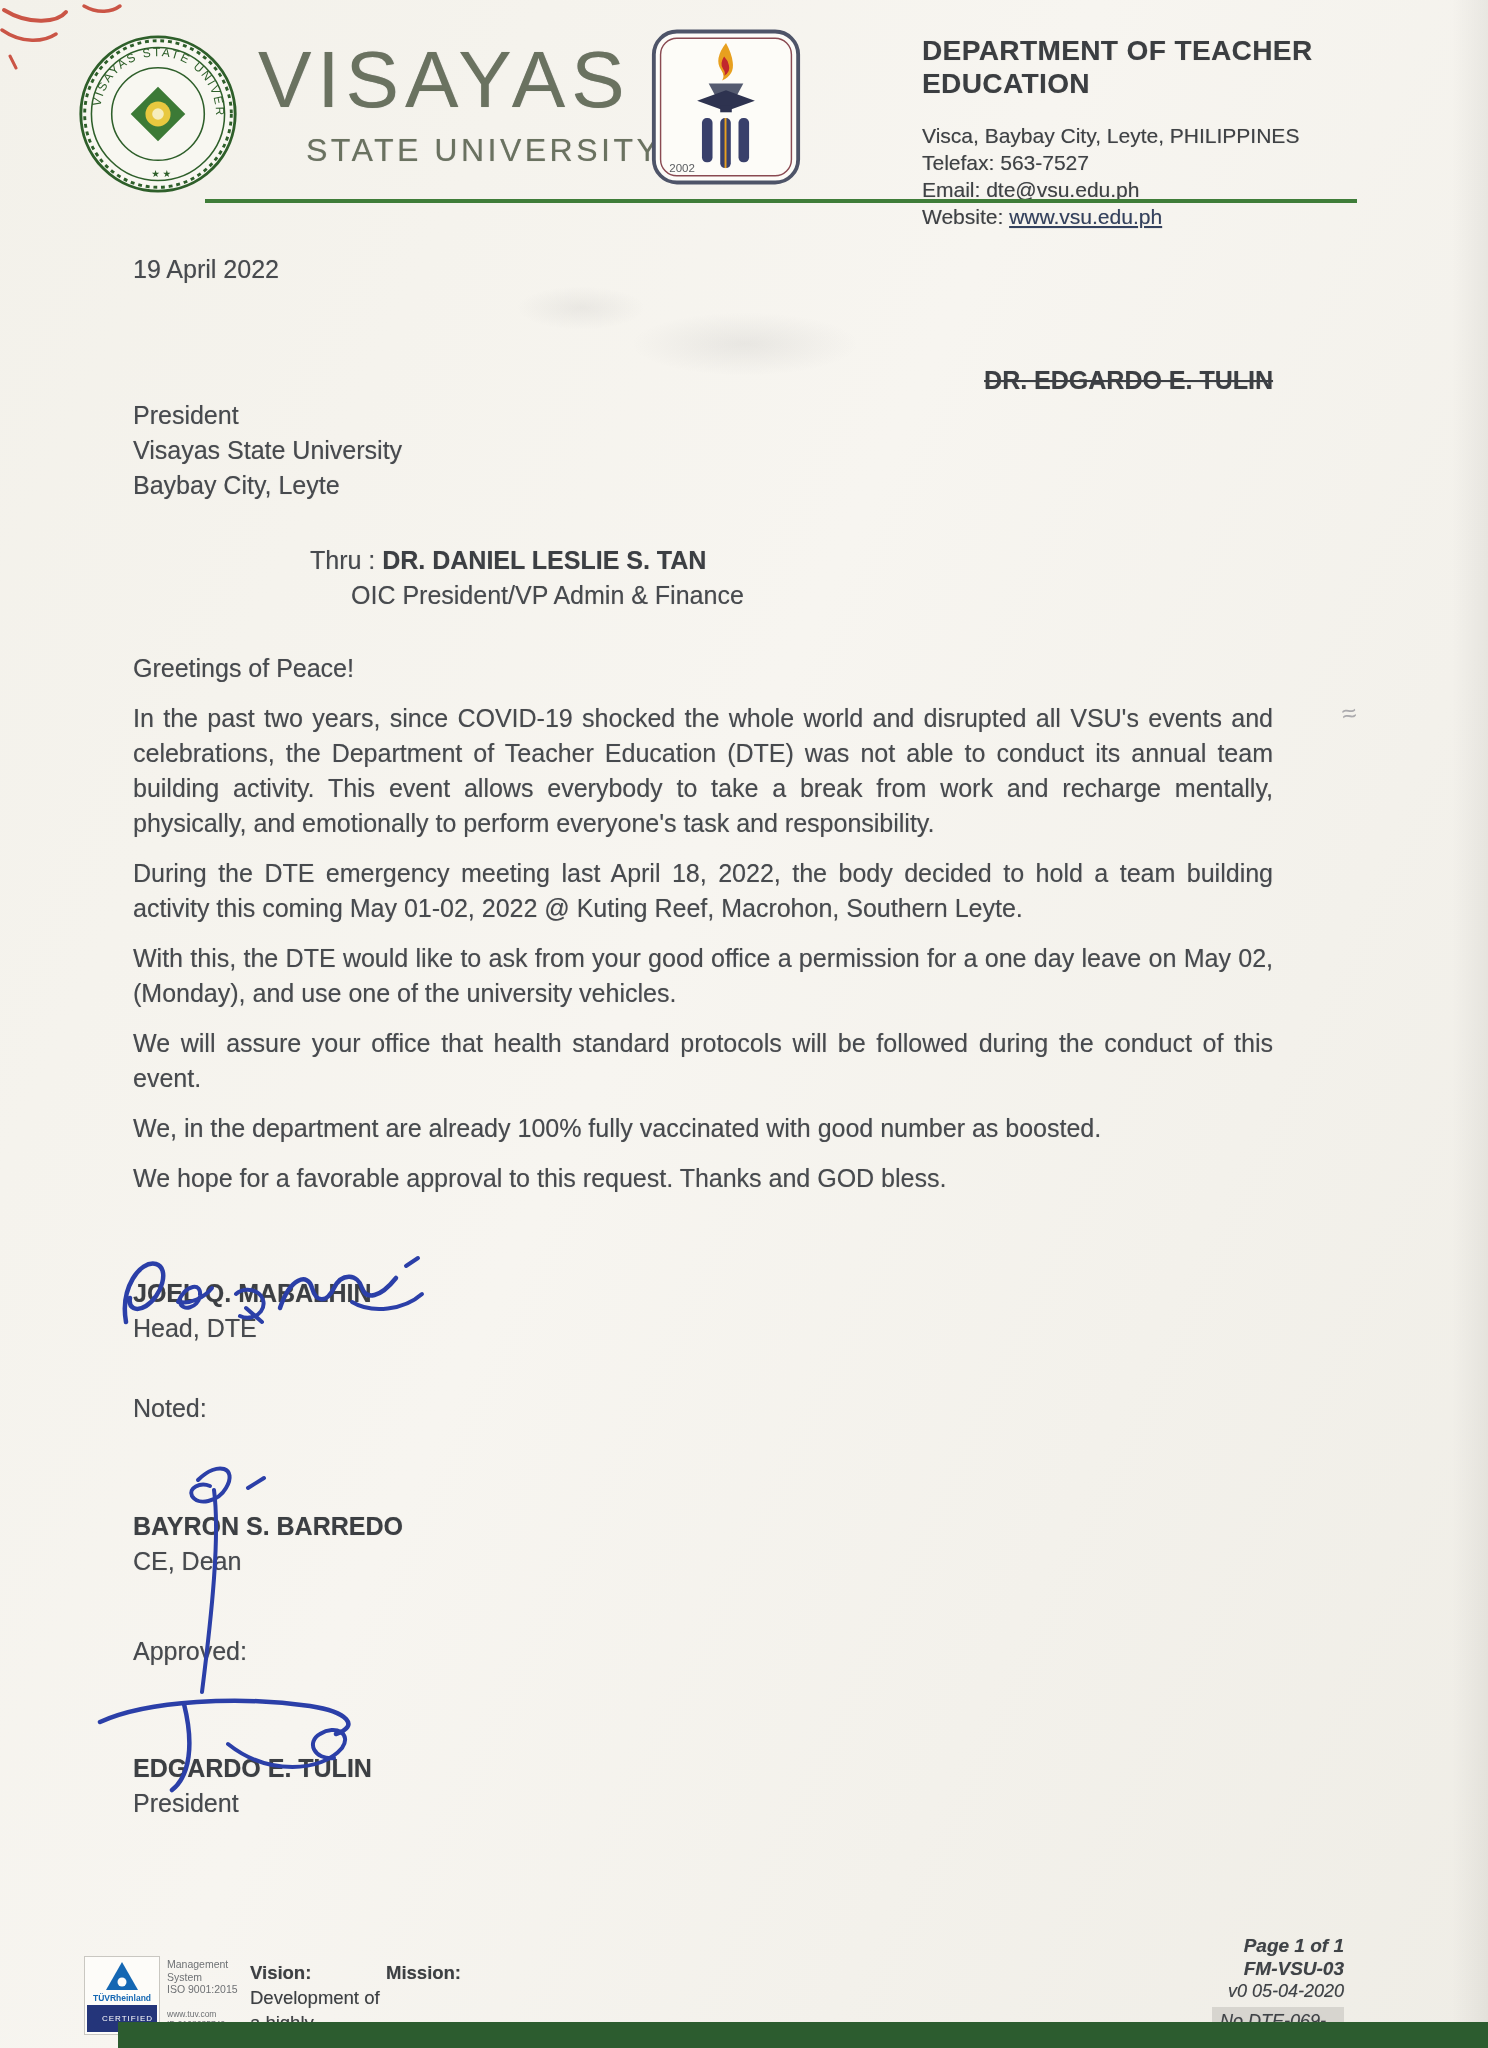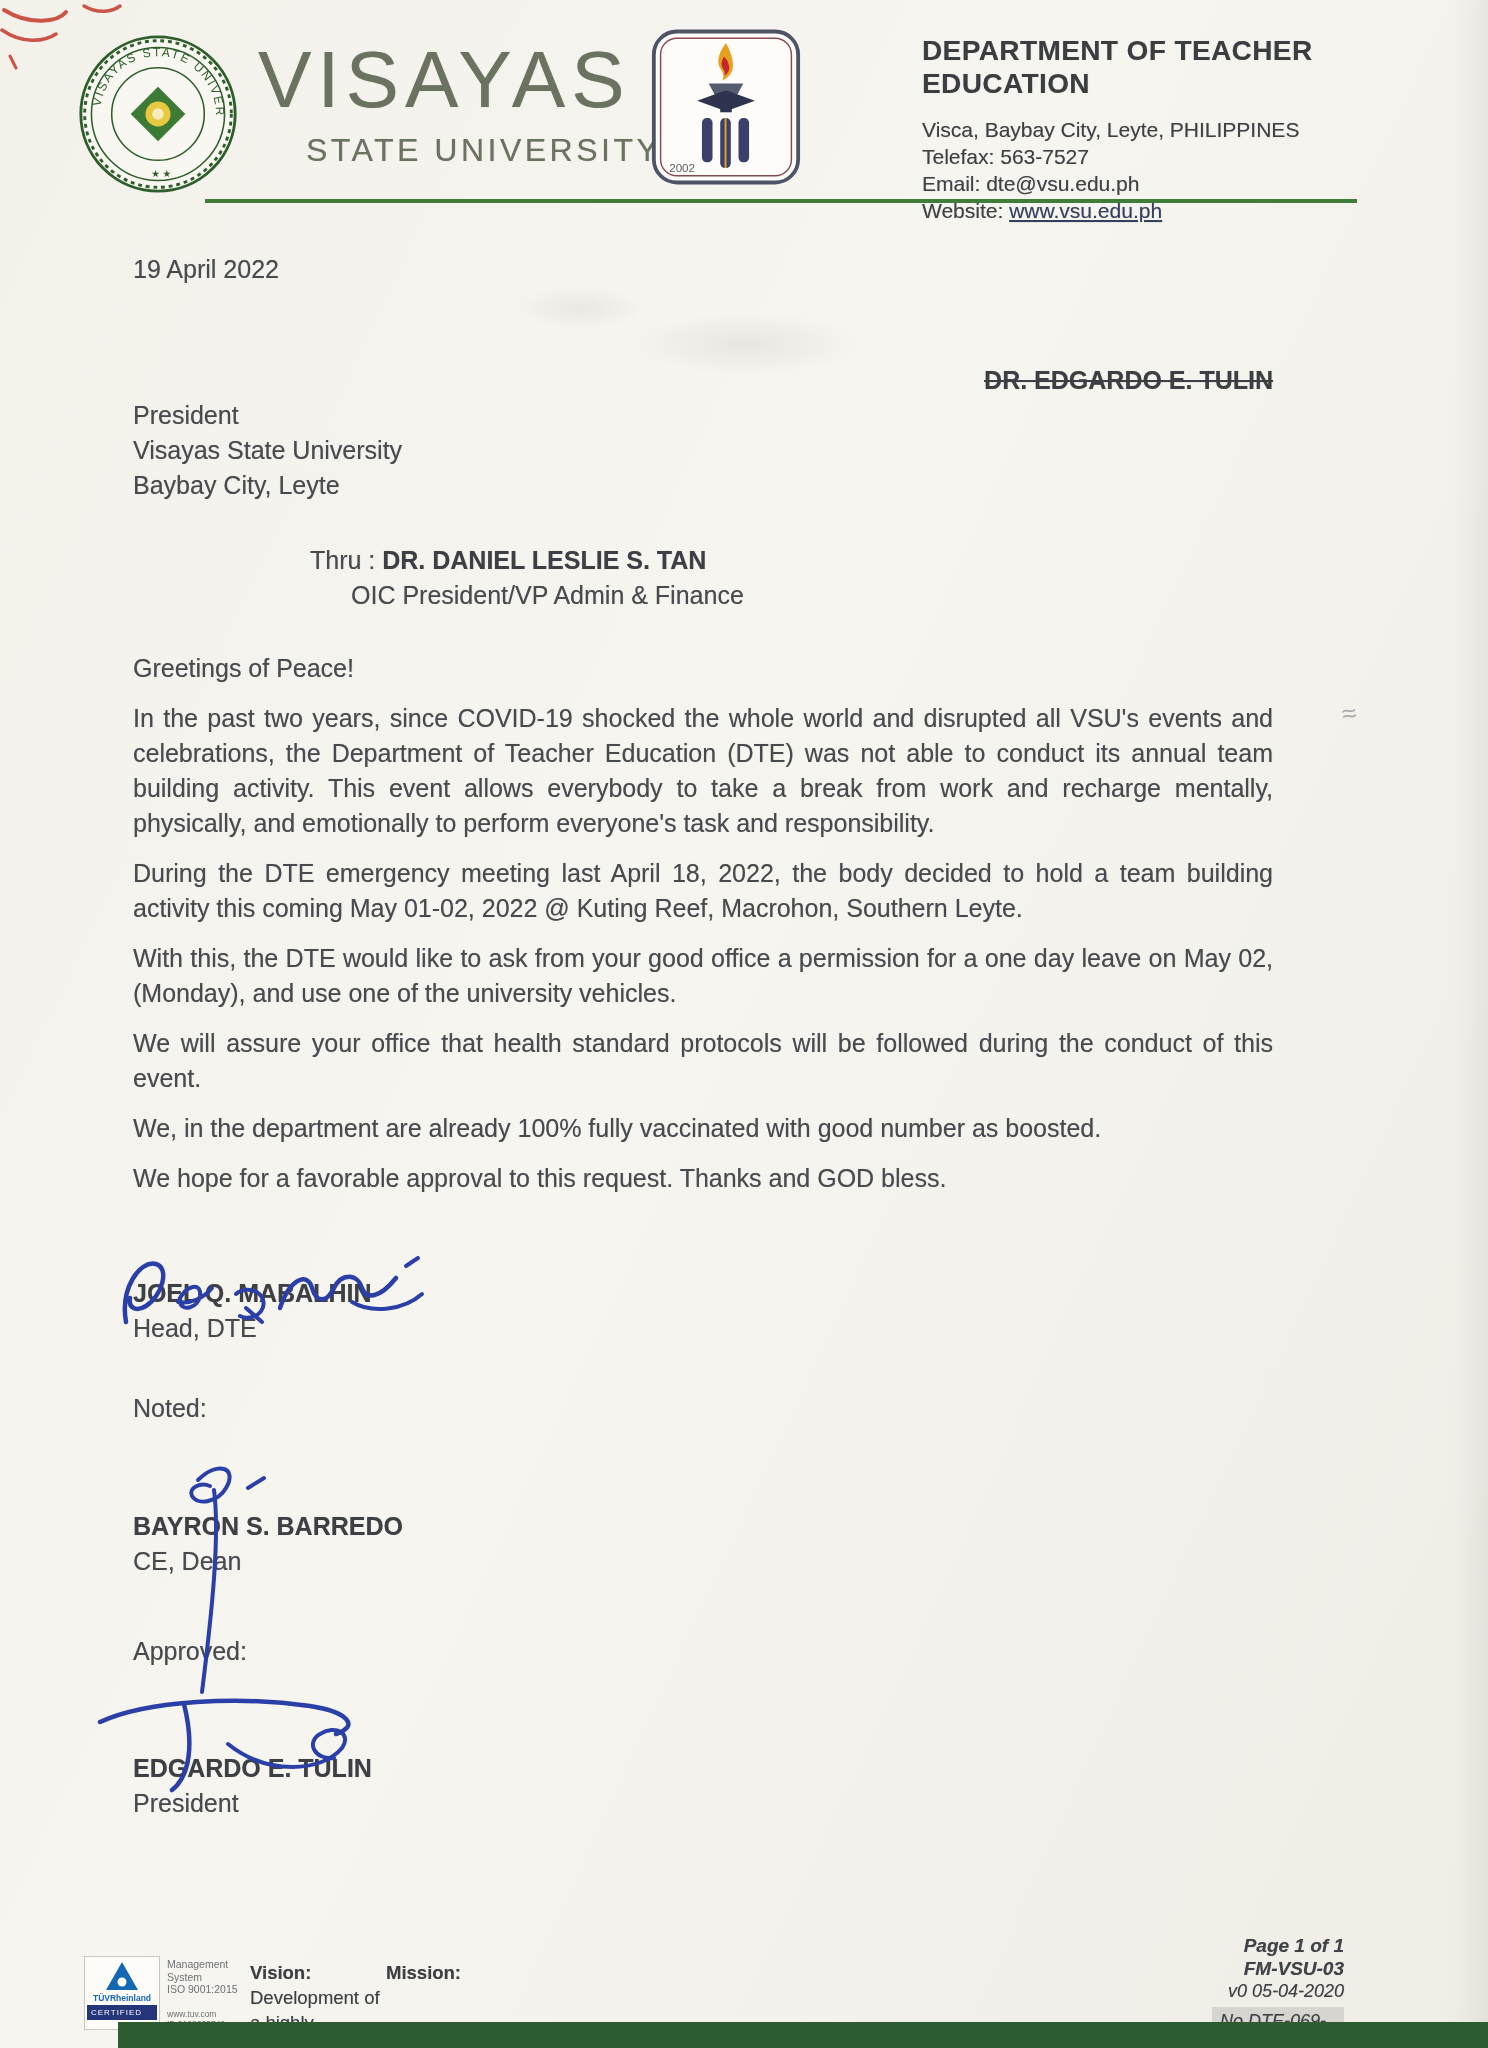--- a/index.html
+++ b/index.html
@@ -18,21 +18,21 @@
   
   .seal { position:absolute; left:76px; top:32px; width:164px; height:164px; }
   .wordmark { position:absolute; left:258px; top:40px; font-size:80px; line-height:1;
               letter-spacing:6px; color:#6a7260; font-weight:400; }
   .wordmark-sub { position:absolute; left:306px; top:134px; font-size:32px; line-height:1;
               letter-spacing:3.5px; color:#6a7260; }
   .badge { position:absolute; left:650px; top:26px; width:152px; height:162px; }
   .dept { position:absolute; left:922px; top:34px; width:470px; }
   .dept-title { font-size:28px; font-weight:700; color:#3b3e41; line-height:33px; letter-spacing:0.4px; }
   .dept-line { font-size:21px; color:#3f4245; line-height:27px; }
-  .dept-info { margin-top:16px; }
+  .dept-info { margin-top:22px; }
   .site-url { text-decoration:underline; color:#33415e; }
   .green-rule { position:absolute; left:205px; top:199px; width:1152px; height:4px; background:#3f7d39; }
 
   
   .letter-body { position:absolute; left:133px; top:252px; width:1140px;
                  font-size:25px; line-height:35px; }
   .letter-body p { text-align:justify; margin-top:15px; }
   .bold-name { font-weight:700; color:#3c3f43; }
   .strike { text-decoration:line-through; text-decoration-thickness:2px;text-align:right; }
   .date { margin-bottom:76px; }
@@ -62,22 +62,22 @@
   .pencil-mark { position:absolute; left:1342px; top:698px; color:rgba(100,100,112,.5);
              font-size:26px; transform:rotate(-8deg); }
   .edge-shade { position:absolute; right:0; top:0; width:36px; height:100%;
              background:linear-gradient(to left, rgba(0,0,0,.05), transparent); }
 
   
   .tuv { position:absolute; left:84px; top:1956px; display:flex; gap:7px; }
   .tuv-box { width:76px; background:#fdfcf9; border:1px solid #c9c7c1; padding:3px 2px 2px;
              display:flex; flex-direction:column; align-items:center; }
   .tuv-brand { font-size:8.5px; font-weight:700; color:#1467b3; margin-top:1px; white-space:nowrap; }
-  .tuv-cert { background:#24357a; color:#fff; font-size:8px; letter-spacing:1px; padding:3px 4px;
-             margin-top:2px; width:100%; text-align:left; }
+  .tuv-cert { background:#24357a; color:#fff; font-size:8px; letter-spacing:1px; padding:9px 4px;
+             margin-top:2px; width:100%; text-align:right; }
   .tuv-text { font-size:10.5px; color:#6e7174; line-height:12.5px; padding-top:2px; }
   .tuv-small { font-size:8.5px; margin-top:13px; line-height:10.5px; }
   .vision-mission { position:absolute; left:250px; top:1960px; display:grid;
              grid-template-columns:136px 830px; font-size:18.5px; line-height:25px; color:#3d4043; }
   .vm-label { font-weight:700; }
   .page-meta { position:absolute; left:1172px; top:1934px; width:172px; text-align:right;
              font-style:italic; color:#3f4347; line-height:23px; }
   .pm-page { font-size:19px; font-weight:700; }
   .pm-code { font-size:19px; font-weight:700; }
   .pm-ver { font-size:18px; }

